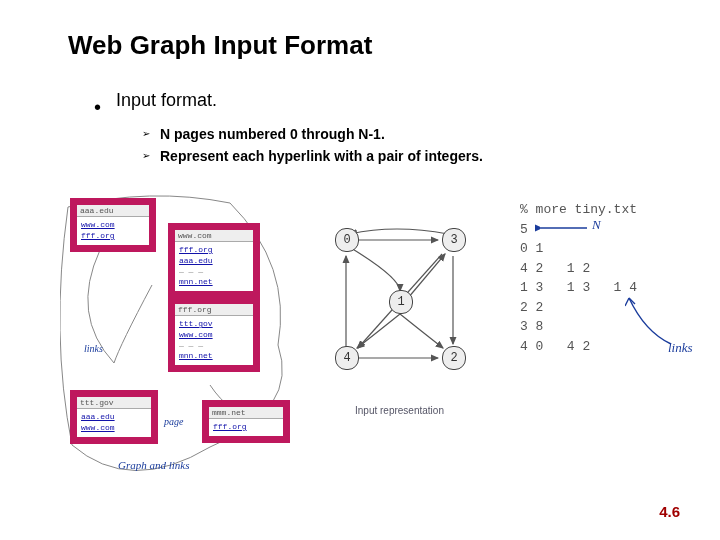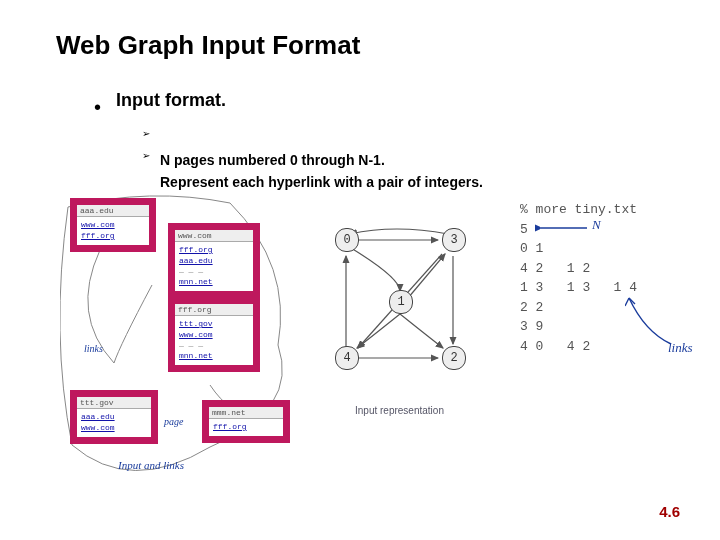--- a/index.html
+++ b/index.html
@@ -8,46 +8,45 @@
     width: 720px;
     height: 540px;
     font-family: Arial, Helvetica, sans-serif;
     background: #fff;
     position: relative;
     overflow: hidden;
   }
   .title {
     position: absolute;
     top: 30px;
-    left: 56px;
+    left: 68px;
     font-size: 26px;
     font-weight: bold;
     color: #000;
   }
   .sub {
     position: absolute;
     top: 90px;
     left: 116px;
     font-size: 18px;
-    font-weight: bold;
+    font-weight: normal;
     color: #000;
   }
   .dot1 {
     position: absolute;
     top: 96px;
     left: 94px;
     color: #000;
     font-size: 20px;
   }
   .b1, .b2 {
     position: absolute;
     left: 160px;
     font-size: 14px;
     font-weight: bold;
-    margin-top: 26px;
   }
   .b1 { top: 126px; }
   .b2 { top: 148px; }
   .bullet-mark {
     position: absolute;
     left: 142px;
     font-size: 10px;
     font-family: Arial;
   }
   .bm1 { top: 128px; }
@@ -228,21 +227,21 @@
   <div class="browser" style="top:205px;left:142px;width:74px">
     <div class="bar">mmm.net</div>
     <div class="body">
       <a>fff.org</a>
     </div>
   </div>
 
   <div class="links-label" style="top:148px;left:24px">links</div>
   <div class="page-label" style="top:221px;left:104px">page</div>
 
-  <div class="fig1-caption">Input and links</div>
+  <div class="fig1-caption">Graph and links</div>
 </div>
 
 <div class="fig2">
   <svg width="180" height="180" style="position:absolute;top:0;left:0">
     <defs>
       <marker id="ah" markerWidth="7" markerHeight="7" refX="6" refY="3" orient="auto">
         <path d="M0,0 L7,3 L0,6 Z" fill="#555"></path>
       </marker>
     </defs>
     <g stroke="#555" stroke-width="1.2" fill="none" marker-end="url(#ah)">
@@ -265,21 +264,21 @@
   <div class="node" style="top:128px;left:132px">2</div>
 </div>
 <div class="graph-caption">Input representation</div>
 
 <div class="fig3"><span>% more tiny.txt</span>
 <span>5</span>
 <span>0 1</span>
 <span>4 2   1 2</span>
 <span>1 3   1 3   1 4</span>
 <span>2 2</span>
-<span>3 9</span>
+<span>3 8</span>
 <span>4 0   4 2</span></div>
 
 <svg class="ann-arrow" style="top:220px;left:535px" width="70" height="16">
   <defs>
       <marker id="ah2" markerWidth="7" markerHeight="7" refX="1" refY="3" orient="auto">
         <path d="M7,0 L0,3 L7,6 Z" fill="#1a3c9c"></path>
       </marker>
     </defs>
   <line x1="52" y1="8" x2="4" y2="8" stroke="#1a3c9c" stroke-width="1.4" marker-end="url(#ah2)"></line>
 </svg>

